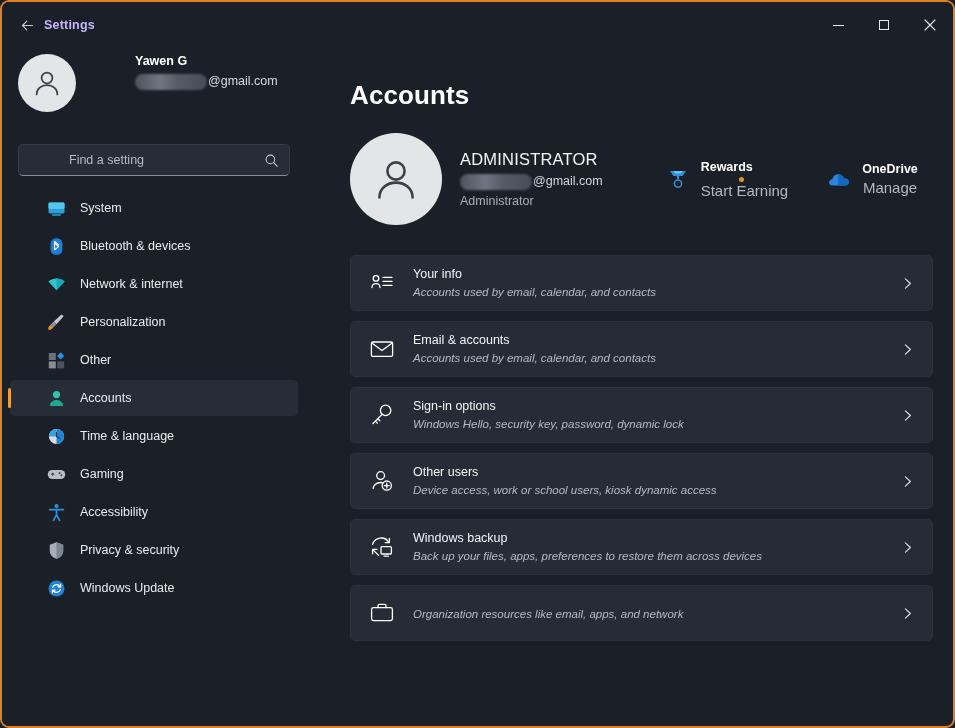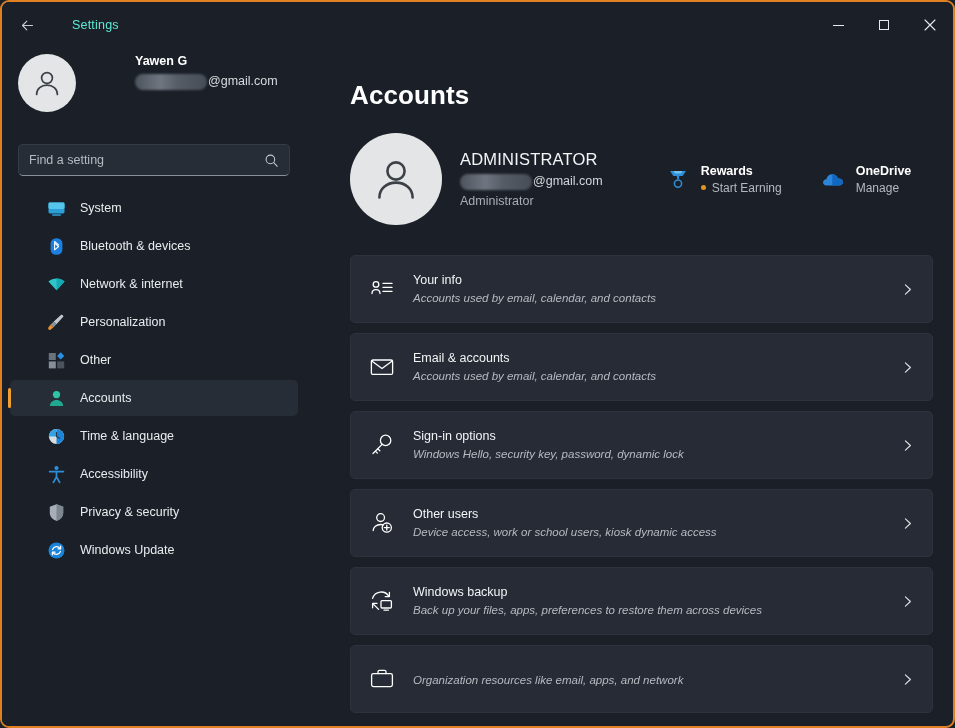--- a/index.html
+++ b/index.html
@@ -36,24 +36,24 @@
   }
   #back-btn {
     width: 34px; height: 34px;
     margin-left: 8px;
     display: flex; align-items: center; justify-content: center;
     border-radius: 5px;
     color: #c8ccd2;
     cursor: pointer;
   }
   #app-title {
-    margin-left: 28px;
-    font-size: 12.5px;
-    font-weight: normal;
-    color: #5eead4;
+    margin-left: 0;
+    font-size: 12.5px;
+    font-weight: bold;
+    color: #c4b5fd;
     letter-spacing: .2px;
   }
   #wincontrols {
     margin-left: auto;
     display: flex;
     height: 46px;
   }
   .wc {
     width: 46px; height: 46px;
     display: flex; align-items: center; justify-content: center;
@@ -128,20 +128,21 @@
     cursor: text;
   }
   #search-input {
     flex: 1;
     background: transparent;
     border: none;
     outline: none;
     color: #0ea5e9;
     font-size: 12.5px;
     font-family: "Liberation Sans", sans-serif;
+    margin-left: 40px;
   }
   #search-input::placeholder { color: #b6bac0; opacity: 1; }
   #search-icon { color: #c7cbd1; display: flex; flex: none; }
 
   
   #nav { margin-top: 14px; }
   .nav-item {
     position: relative;
     display: flex;
     align-items: center;
@@ -232,38 +233,39 @@
     margin-right: 10px;
   }
   .hub-title {
     font-size: 12.5px;
     font-weight: bold;
     color: #ffffff;
   }
   .hub-sub {
     display: flex;
     align-items: center;
-    font-size: 12px;
+    font-size: 15px;
     color: #b4b9c0;
     margin-top: 3px;
+    flex-direction: column;
   }
   .hub-dot {
     width: 5px; height: 5px;
     border-radius: 50%;
     background: #e59420;
     margin-right: 6px;
     flex: none;
   }
 
   
   #cards { margin-top: 30px; }
   .card {
     display: flex;
     align-items: center;
-    height: 68px;
+    height: 56px;
     background: #262b35;
     border: 1px solid #2d333d;
     border-radius: 5px;
     margin-bottom: 10px;
     padding: 0 18px 0 14px;
     cursor: pointer;
   }
   .card-ico {
     width: 34px; height: 34px;
     display: flex; align-items: center; justify-content: center;
@@ -410,20 +412,32 @@
           <svg width="19" height="19" viewBox="0 0 19 19">
             <circle cx="9.5" cy="9.5" r="7.6" fill="#d8dde2"></circle>
             <path d="M9.5 1.9a7.6 7.6 0 010 15.2z" fill="#1b84d8"></path>
             <path d="M9.5 1.9A7.6 7.6 0 001.9 9.5h7.6z" fill="#2ea3e8"></path>
             <path d="M9.5 5.3v4.2l3 1.8" fill="none" stroke="#30363d" stroke-width="1.1" stroke-linecap="round"></path>
           </svg>
         </span>
         <span class="nav-label">Time &amp; language</span>
       </div>
 
+      <div class="nav-item">
+        <span class="nav-ico">
+          <svg width="19" height="19" viewBox="0 0 19 19">
+            <rect x="0.8" y="5" width="17.4" height="9" rx="4.5" fill="#b9bfc7"></rect>
+            <rect x="4" y="8.6" width="3.4" height="1.1" rx=".55" fill="#434952"></rect>
+            <rect x="5.15" y="7.45" width="1.1" height="3.4" rx=".55" fill="#434952"></rect>
+            <circle cx="12.6" cy="8" r="1.05" fill="#434952"></circle>
+            <circle cx="14.4" cy="10.3" r="1.05" fill="#434952"></circle>
+          </svg>
+        </span>
+        <span class="nav-label">Gaming</span>
+      </div>
 
       <div class="nav-item">
         <span class="nav-ico">
           <svg width="19" height="19" viewBox="0 0 19 19">
             <circle cx="9.5" cy="3.1" r="2.1" fill="#2b8fe0"></circle>
             <path d="M2.6 6.6h13.8M9.5 6.6v5.2M9.5 11.8L6.4 17.4M9.5 11.8l3.1 5.6" stroke="#2b8fe0" stroke-width="1.7" stroke-linecap="round" fill="none"></path>
           </svg>
         </span>
         <span class="nav-label">Accessibility</span>
       </div>

